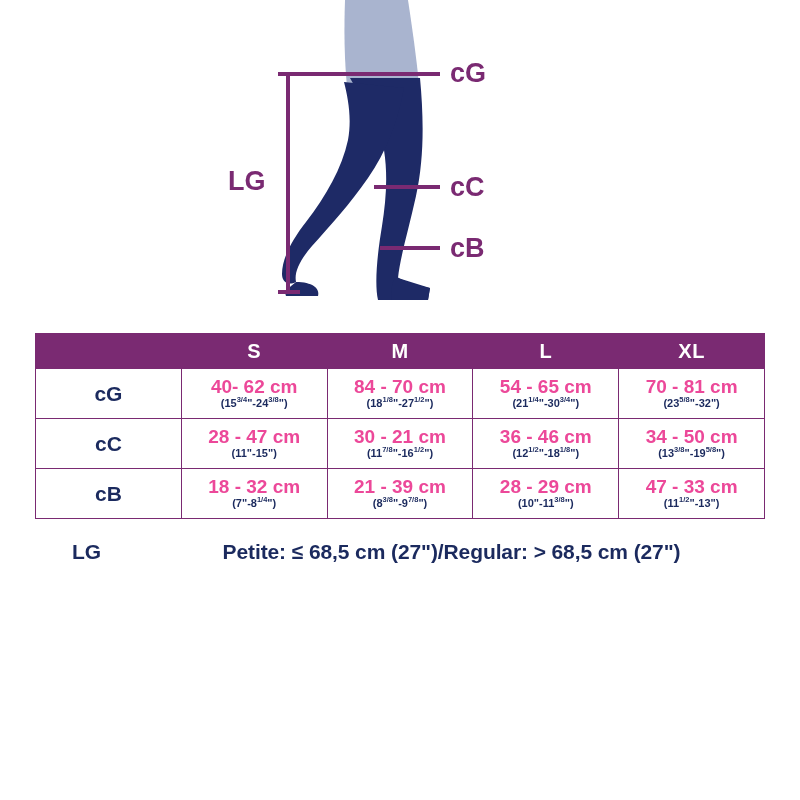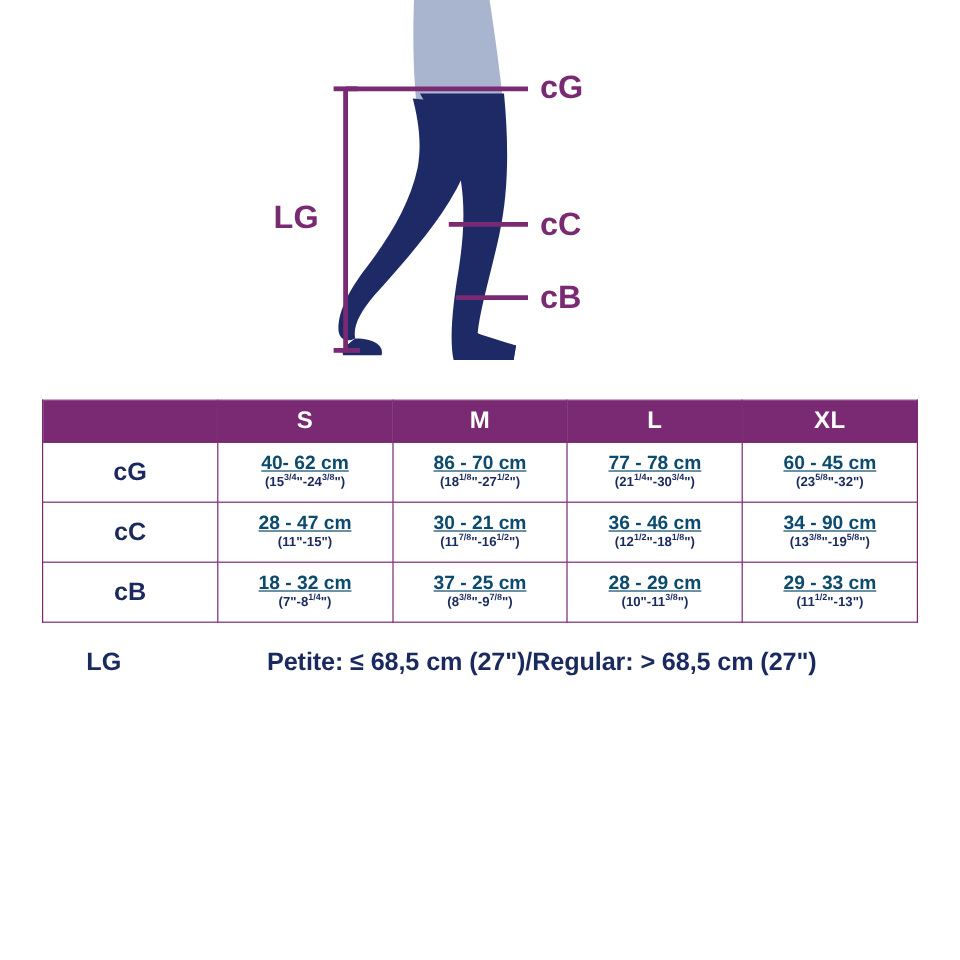--- a/index.html
+++ b/index.html
@@ -63,26 +63,25 @@
   .rowlabel {
     width: 103px;
     font-size: 21px;
     font-weight: bold;
     color: #1b2a5e;
   }
   .cell {
     line-height: 1.05;
   }
   .cm {
-    font-size: 16px;
-    font-weight: bold;
-    color: #0c4a6e;
+    font-size: 19px;
+    font-weight: bold;
+    color: #ec4899;
     display: block;
     margin-bottom: 1px;
-    text-decoration: underline;
   }
   .inch {
     font-size: 11px;
     font-weight: bold;
     color: #1b2a5e;
     display: block;
   }
   .inch sup {
     font-size: 7.5px;
     vertical-align: super;
@@ -161,67 +160,67 @@
     </tr>
   </thead>
   <tbody>
     <tr>
       <td class="rowlabel">cG</td>
       <td class="cell">
         <span class="cm">40- 62 cm</span>
         <span class="inch">(15<sup>3/4</sup>"-24<sup>3/8</sup>")</span>
       </td>
       <td class="cell">
-        <span class="cm">86 - 70 cm</span>
+        <span class="cm">84 - 70 cm</span>
         <span class="inch">(18<sup>1/8</sup>"-27<sup>1/2</sup>")</span>
       </td>
       <td class="cell">
-        <span class="cm">77 - 78 cm</span>
+        <span class="cm">54 - 65 cm</span>
         <span class="inch">(21<sup>1/4</sup>"-30<sup>3/4</sup>")</span>
       </td>
       <td class="cell">
-        <span class="cm">60 - 45 cm</span>
+        <span class="cm">70 - 81 cm</span>
         <span class="inch">(23<sup>5/8</sup>"-32")</span>
       </td>
     </tr>
     <tr>
       <td class="rowlabel">cC</td>
       <td class="cell">
         <span class="cm">28 - 47 cm</span>
         <span class="inch">(11"-15")</span>
       </td>
       <td class="cell">
         <span class="cm">30 - 21 cm</span>
         <span class="inch">(11<sup>7/8</sup>"-16<sup>1/2</sup>")</span>
       </td>
       <td class="cell">
         <span class="cm">36 - 46 cm</span>
         <span class="inch">(12<sup>1/2</sup>"-18<sup>1/8</sup>")</span>
       </td>
       <td class="cell">
-        <span class="cm">34 - 90 cm</span>
+        <span class="cm">34 - 50 cm</span>
         <span class="inch">(13<sup>3/8</sup>"-19<sup>5/8</sup>")</span>
       </td>
     </tr>
     <tr>
       <td class="rowlabel">cB</td>
       <td class="cell">
         <span class="cm">18 - 32 cm</span>
         <span class="inch">(7"-8<sup>1/4</sup>")</span>
       </td>
       <td class="cell">
-        <span class="cm">37 - 25 cm</span>
+        <span class="cm">21 - 39 cm</span>
         <span class="inch">(8<sup>3/8</sup>"-9<sup>7/8</sup>")</span>
       </td>
       <td class="cell">
         <span class="cm">28 - 29 cm</span>
         <span class="inch">(10"-11<sup>3/8</sup>")</span>
       </td>
       <td class="cell">
-        <span class="cm">29 - 33 cm</span>
+        <span class="cm">47 - 33 cm</span>
         <span class="inch">(11<sup>1/2</sup>"-13")</span>
       </td>
     </tr>
   </tbody>
 </table>
 
 <div id="footer-note">
   <div class="fn-label">LG</div>
   <div class="fn-text">Petite: ≤ 68,5 cm (27")/Regular: &gt; 68,5 cm (27")</div>
 </div>

